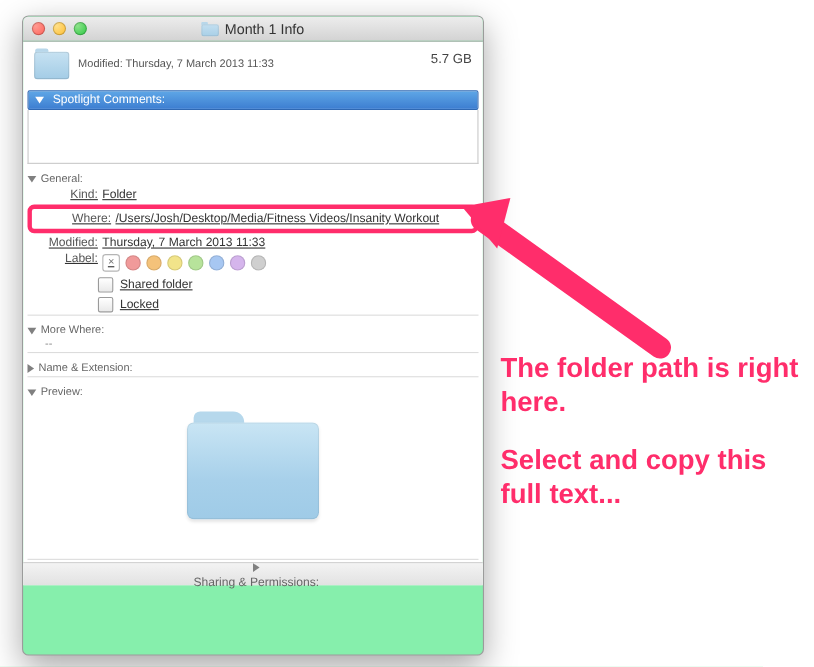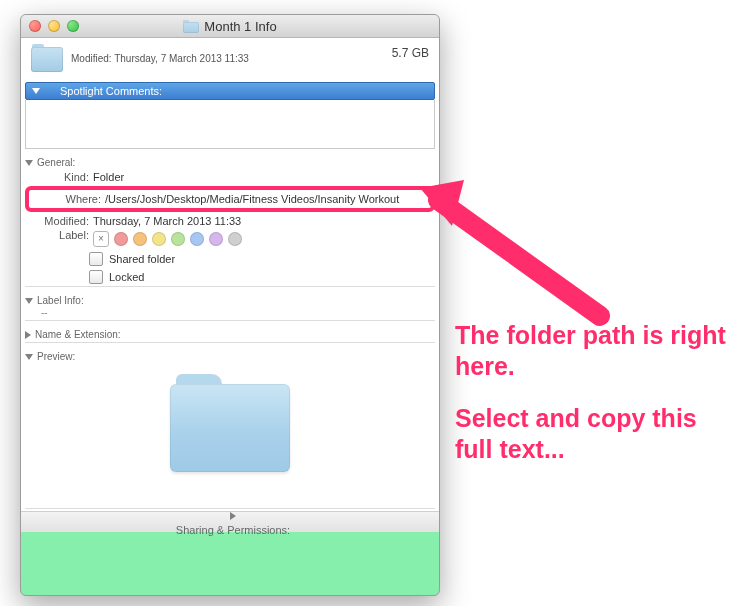--- a/index.html
+++ b/index.html
@@ -99,21 +99,21 @@
   .spotlight-bar {
     margin: 0 4px;
     background: linear-gradient(#5ea6e6,#3d7ed1);
     border: 1px solid #2f68b3;
     border-radius: 2px;
     color: #fff;
     font-size: 11px;
     padding: 2px 6px;
     display: flex;
     align-items: center;
-    gap: 20px;
+    gap: 8px;
   }
   .disclosure-w {
     width: 0; height: 0;
     border-left: 4px solid transparent;
     border-right: 4px solid transparent;
     border-top: 6px solid #fff;
   }
   .spotlight-box {
     margin: 0 4px;
     height: 48px;
@@ -145,20 +145,21 @@
   .divider {
     height: 1px;
     background: #dcdcdc;
     margin: 2px 4px;
   }
 
   .general-block {
     margin: 0 6px;
     font-size: 11px;
     color: #333;
+    text-decoration: underline;
   }
   .kv-row {
     display: flex;
     padding: 1px 0;
   }
   .kv-row .k {
     width: 62px;
     text-align: right;
     color: #555;
     padding-right: 4px;
@@ -351,21 +352,21 @@
       </div>
       <div class="chk-row">
         <div class="chk"></div>
         <span>Locked</span>
       </div>
     </div>
 
     <div class="divider"></div>
     <div class="section-head">
       <span class="tri-down"></span>
-      <span>Label Info:</span>
+      <span>More Where:</span>
     </div>
     <div class="more-sub">--</div>
 
     <div class="divider"></div>
     <div class="section-head">
       <span class="tri-right"></span>
       <span>Name &amp; Extension:</span>
     </div>
 
     <div class="divider"></div>

